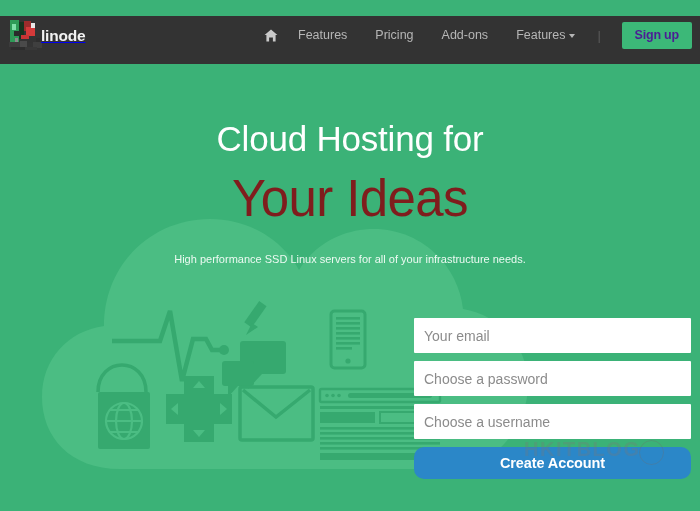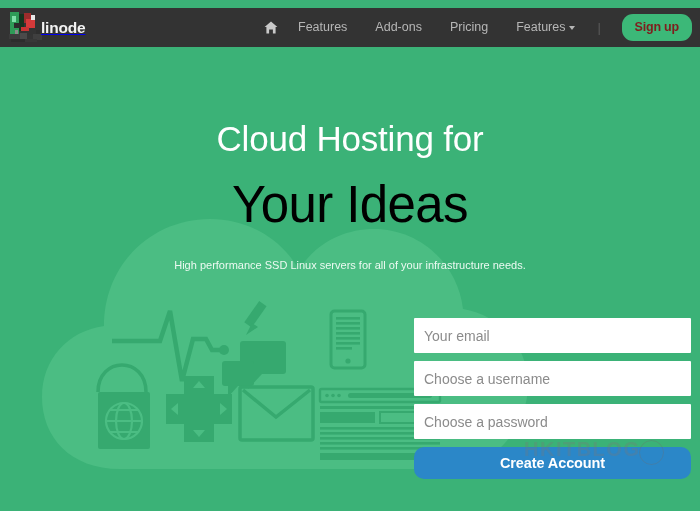--- a/index.html
+++ b/index.html
@@ -5,22 +5,22 @@
   * { box-sizing: border-box; margin: 0; padding: 0; }
   html, body {
     width: 700px; height: 511px;
     overflow: hidden;
     font-family: "Liberation Sans", sans-serif;
   }
   body { background: #3bb277; position: relative; }
 
   
   #navbar {
-    position: absolute; top: 8px; left: 0;
-    width: 700px; height: 39px;
+    position: absolute; top: 16px; left: 0;
+    width: 700px; height: 48px;
     background: #333333;
     display: flex; align-items: center;
     z-index: 40;
     text-decoration: underline;
   }
   #brand {
     position: absolute; left: 8px; top: 0;
     height: 39px; width: 110px;
     display: flex; align-items: center;
   }
@@ -71,27 +71,27 @@
     border-top: 3.5px solid transparent;
     border-bottom: 3.5px solid transparent;
     border-left: 4px solid #45b97c;
     margin-left: 4px;
     vertical-align: middle;
   }
   #signup-btn {
     position: absolute; right: 8px; top: 6px;
     height: 27px;
     background: #3cb878;
-    color: #7f1d1d;
+    color: #4c1d95;
     font-size: 12.5px;
     font-weight: 700;
     padding: 0 13px;
     line-height: 27px;
     border: none;
-    border-radius: 11px;
+    border-radius: 2px;
     cursor: pointer;
     font-family: "Liberation Sans", sans-serif;
     letter-spacing: -0.2px;
   }
 
   
   #hero {
     position: absolute; top: 39px; left: 0;
     width: 700px; height: 472px;
     background: #3bb277;
@@ -113,26 +113,26 @@
   }
   #headline-1 {
     margin-top: 64px;
     color: #ffffff;
     font-size: 35px;
     font-weight: 300;
     line-height: 42px;
     letter-spacing: -0.2px;
   }
   #headline-2 {
-    color: #000000;
+    color: #7f1d1d;
     font-size: 51px;
     font-weight: 300;
     line-height: 60px;
     letter-spacing: -0.6px;
-    margin-top: 15px;
+    margin-top: 9px;
   }
   #subhead {
     margin-top: 18px;
     color: #ecfaf2;
     font-size: 11px;
     font-weight: 400;
     line-height: 24px;
     width: 470px;
     margin-left: auto; margin-right: auto;
   }
@@ -229,22 +229,22 @@
 
   <div id="nav-links">
 
     <span id="home-icon-wrap" class="nav-link">
       <svg width="14" height="13" viewBox="0 0 14 13">
         <path d="M7 0.5 L13.4 6.1 L11.6 6.1 L11.6 12.4 L8.9 12.4 L8.9 8.4 L5.1 8.4 L5.1 12.4 L2.4 12.4 L2.4 6.1 L0.6 6.1 Z" fill="#c9c9c9"></path>
       </svg>
     </span>
 
     <a class="nav-link" href="#"><span>Features</span></a>
+    <a class="nav-link" href="#"><span>Pricing</span></a>
     <a class="nav-link" href="#"><span>Add-ons</span></a>
-    <a class="nav-link" href="#"><span>Pricing</span></a>
     <a class="nav-link" href="#"><span>Features</span><span class="caret-dn"></span></a>
 
     <span id="nav-sep">|</span>
 
     <a class="nav-link" href="#"><span>Log in</span><span class="caret-rt"></span></a>
   </div>
 
   <button id="signup-btn">Sign up</button>
 </div>
 
@@ -391,21 +391,21 @@
   </svg>
 
   <div id="hero-text">
     <div id="headline-1">Cloud Hosting for</div>
     <div id="headline-2">Your Ideas</div>
     <div id="subhead">High performance SSD Linux servers for all of your infrastructure needs.</div>
   </div>
 
   <form id="signup-form">
     <input class="field" type="text" placeholder="Your email" style="">
+    <input class="field" type="text" placeholder="Choose a password" style="">
     <input class="field" type="text" placeholder="Choose a username" style="">
-    <input class="field" type="text" placeholder="Choose a password" style="">
     <button id="create-account-btn">Create Account</button>
   </form>
 
   <div id="watermark">HKITBLOG</div>
   <div id="watermark-mark"></div>
 
 </div>
 
 </body></html>

